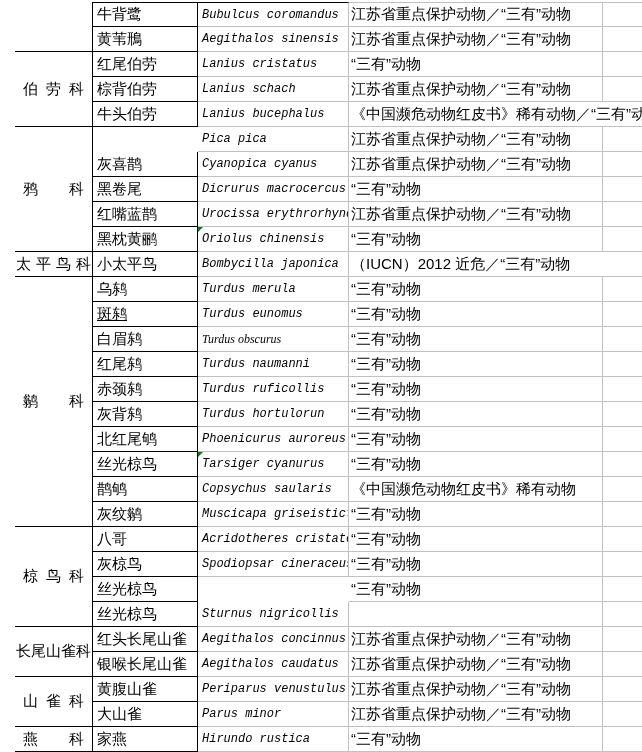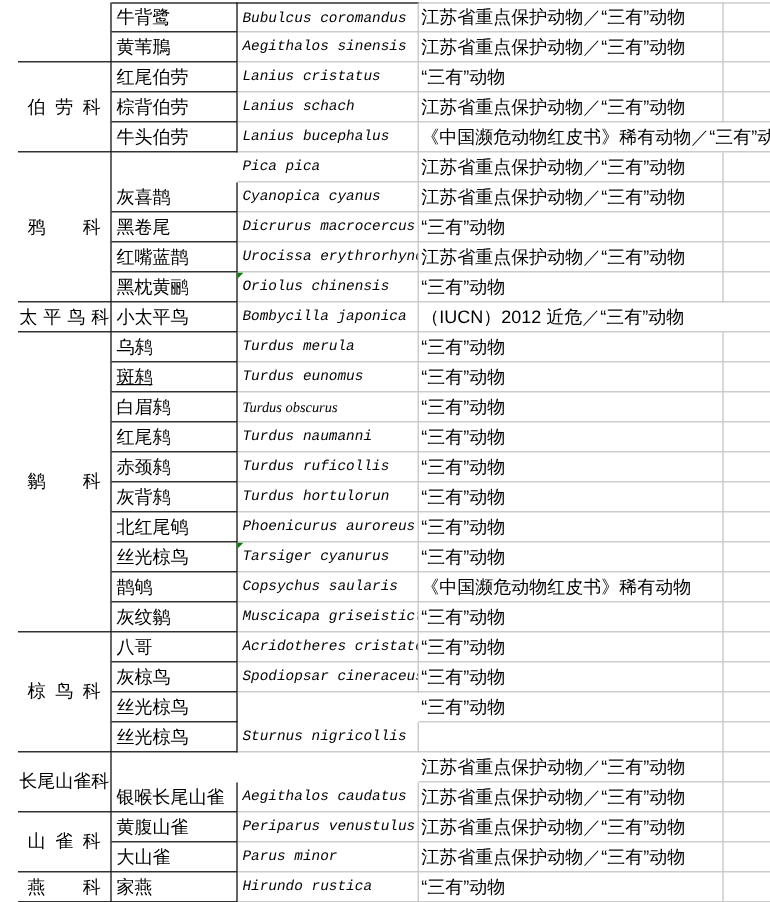--- a/index.html
+++ b/index.html
@@ -264,20 +264,24 @@
       </div>
       <div class="cell d" style="grid-row: 25;"></div>
       <div class="cell e" style="grid-row: 25;"></div>
       <div class="cell a tight" style="grid-row: 26 / span 2;">
         <span class="fchar">长</span>
         <span class="fchar">尾</span>
         <span class="fchar">山</span>
         <span class="fchar">雀</span>
         <span class="fchar">科</span>
       </div>
+      <div class="cell b" style="grid-row: 26;">红头长尾山雀</div>
+      <div class="cell c" style="grid-row: 26;">
+        <span class="lat">Aegithalos concinnus</span>
+      </div>
       <div class="cell d" style="grid-row: 26;">江苏省重点保护动物／“三有”动物</div>
       <div class="cell e" style="grid-row: 26;"></div>
       <div class="cell b" style="grid-row: 27;">银喉长尾山雀</div>
       <div class="cell c" style="grid-row: 27;">
         <span class="lat">Aegithalos caudatus</span>
       </div>
       <div class="cell d" style="grid-row: 27;">江苏省重点保护动物／“三有”动物</div>
       <div class="cell e" style="grid-row: 27;"></div>
       <div class="cell a" style="grid-row: 28 / span 2;">
         <span class="fchar">山</span>

